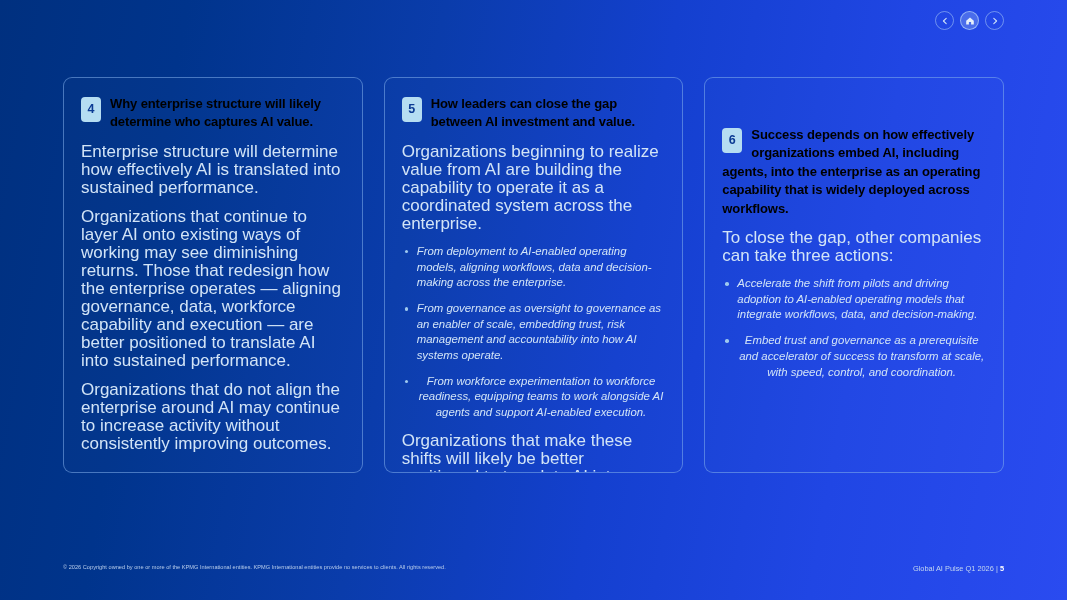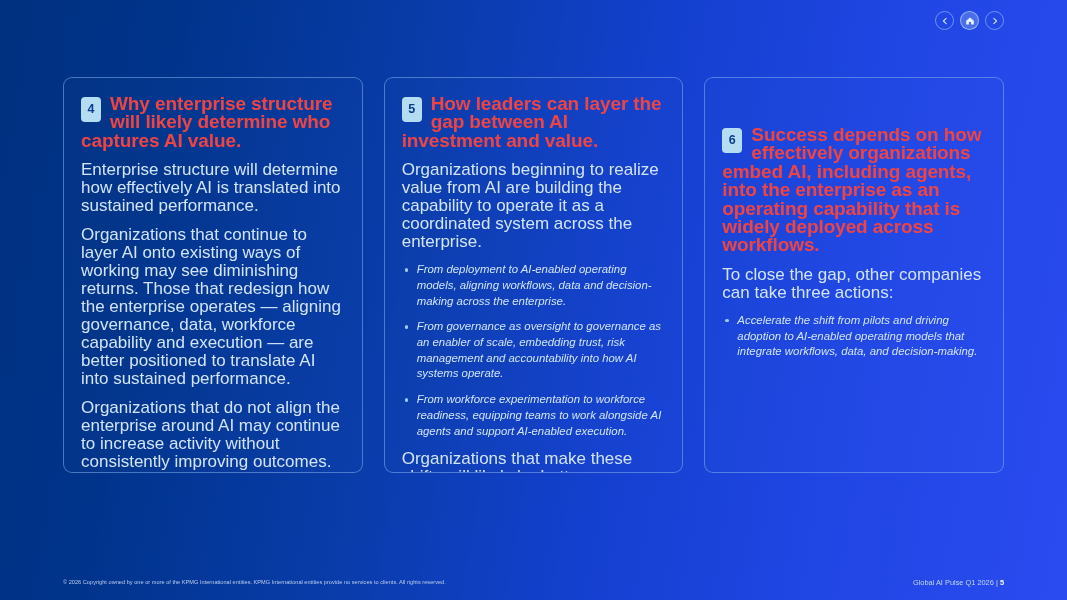--- a/index.html
+++ b/index.html
@@ -85,24 +85,24 @@
     color: #0b3a93;
     font-size: 12.5px;
     font-weight: 700;
     line-height: 25px;
     text-align: center;
     margin-right: 9px;
     margin-top: 2px;
   }
 
   .card-title {
-    font-size: 19px;
+    font-size: 13px;
     line-height: 18.4px;
     font-weight: 700;
-    color: #ef4444;
+    color: #000000;
     letter-spacing: -0.1px;
   }
 
   .card-body { clear: both; }
 
   .card p {
     font-size: 17px;
     line-height: 18px;
     color: #d2e4f7;
     margin-bottom: 11px;
@@ -116,21 +116,21 @@
     font-style: italic;
   }
   ul.bullets li {
     position: relative;
     padding-left: 15px;
     font-size: 11.4px;
     line-height: 15.7px;
     color: #d2e4f7;
     margin-bottom: 10px;
   }
-  ul.bullets li:last-child { margin-bottom: 0; }
+  ul.bullets li:last-child { margin-bottom: 0; text-align: center; }
   ul.bullets li::before {
     content: "";
     position: absolute;
     left: 3px;
     top: 6px;
     width: 3.6px;
     height: 3.6px;
     border-radius: 50%;
     background: #9ec9ee;
   }
@@ -139,21 +139,21 @@
   .card.wide-title .card-title { overflow: visible; margin-top: 31px; }
 
   
   .footer {
     position: absolute;
     left: 0;
     right: 0;
     bottom: 0;
     height: 36px;
     display: flex;
-    align-items: center;
+    align-items: flex-start;
     justify-content: space-between;
     padding: 0 63px;
     font-size: 5.6px;
     color: #b8cdeb;
   }
   .footer-left { letter-spacing: 0.02px; }
   .footer-right {
     font-size: 7.4px;
     color: #c3d6f0;
     white-space: nowrap;
@@ -200,21 +200,21 @@
     <div class="card-body">
       <p>Enterprise structure will determine how effectively AI is translated into sustained performance.</p>
       <p>Organizations that continue to layer AI onto existing ways of working may see diminishing returns. Those that redesign how the enterprise operates — aligning governance, data, workforce capability and execution — are better positioned to translate AI into sustained performance.</p>
       <p>Organizations that do not align the enterprise around AI may continue to increase activity without consistently improving outcomes.</p>
     </div>
   </div>
 
   <div class="card">
     <div class="card-head">
       <div class="badge">5</div>
-      <div class="card-title">How leaders can layer the gap between AI investment and value.</div>
+      <div class="card-title">How leaders can close the gap between AI investment and value.</div>
     </div>
     <div class="card-body">
       <p>Organizations beginning to realize value from AI are building the capability to operate it as a coordinated system across the enterprise.</p>
       <ul class="bullets">
         <li>From deployment to AI-enabled operating models, aligning workflows, data and decision-making across the enterprise.</li>
         <li>From governance as oversight to governance as an enabler of scale, embedding trust, risk management and accountability into how AI systems operate.</li>
         <li>From workforce experimentation to workforce readiness, equipping teams to work alongside AI agents and support AI-enabled execution.</li>
       </ul>
       <p>Organizations that make these shifts will likely be better positioned to translate AI into sustained performance. Those that do not face a widening gap between investment and value.</p>
     </div>
@@ -222,20 +222,21 @@
 
   <div class="card wide-title">
     <div class="card-head">
       <div class="badge">6</div>
       <div class="card-title">Success depends on how effectively organizations embed AI, including agents, into the enterprise as an operating capability that is widely deployed across workflows.</div>
     </div>
     <div class="card-body">
       <p>To close the gap, other companies can take three actions:</p>
       <ul class="bullets">
         <li>Accelerate the shift from pilots and driving adoption to AI-enabled operating models that integrate workflows, data, and decision-making.</li>
+        <li>Embed trust and governance as a prerequisite and accelerator of success to transform at scale, with speed, control, and coordination.</li>
       </ul>
     </div>
   </div>
 
 </div>
 
 <div class="footer">
   <div class="footer-left">© 2026 Copyright owned by one or more of the KPMG International entities. KPMG International entities provide no services to clients. All rights reserved.</div>
   <div class="footer-right">
     <span>Global AI Pulse Q1 2026 | </span><span class="pagenum">5</span>

